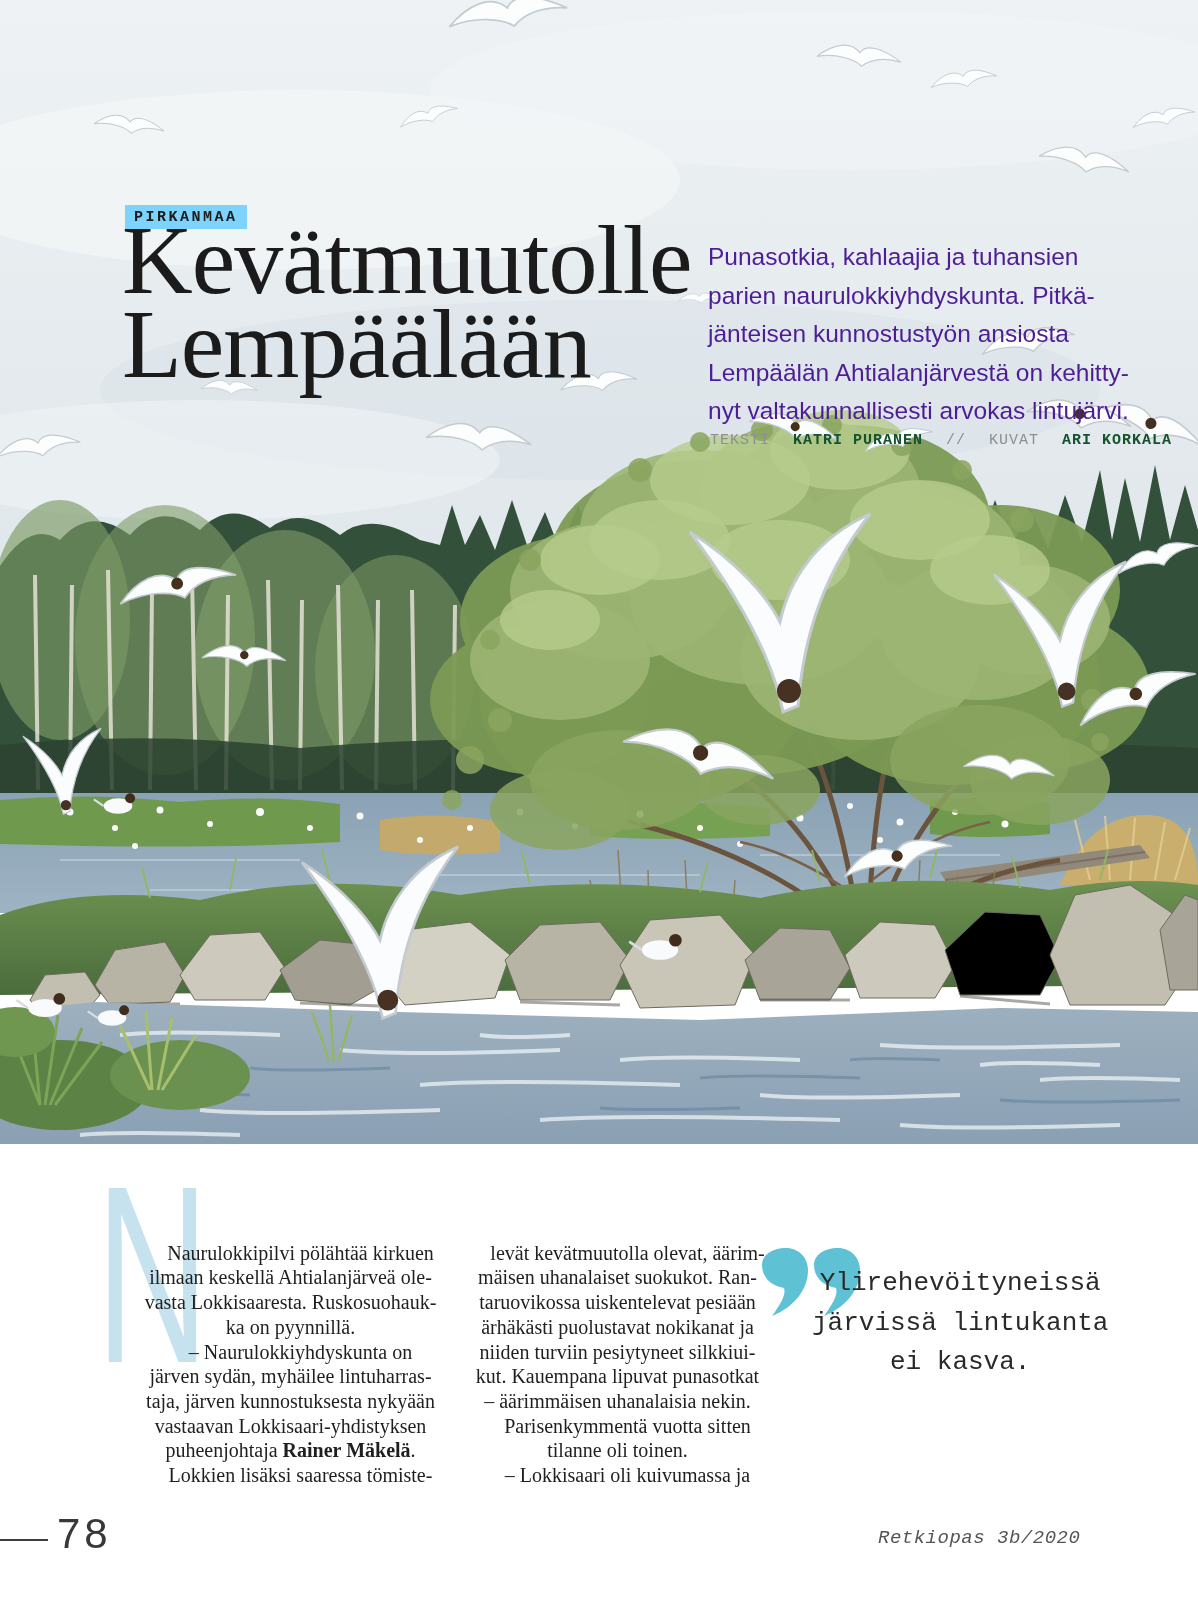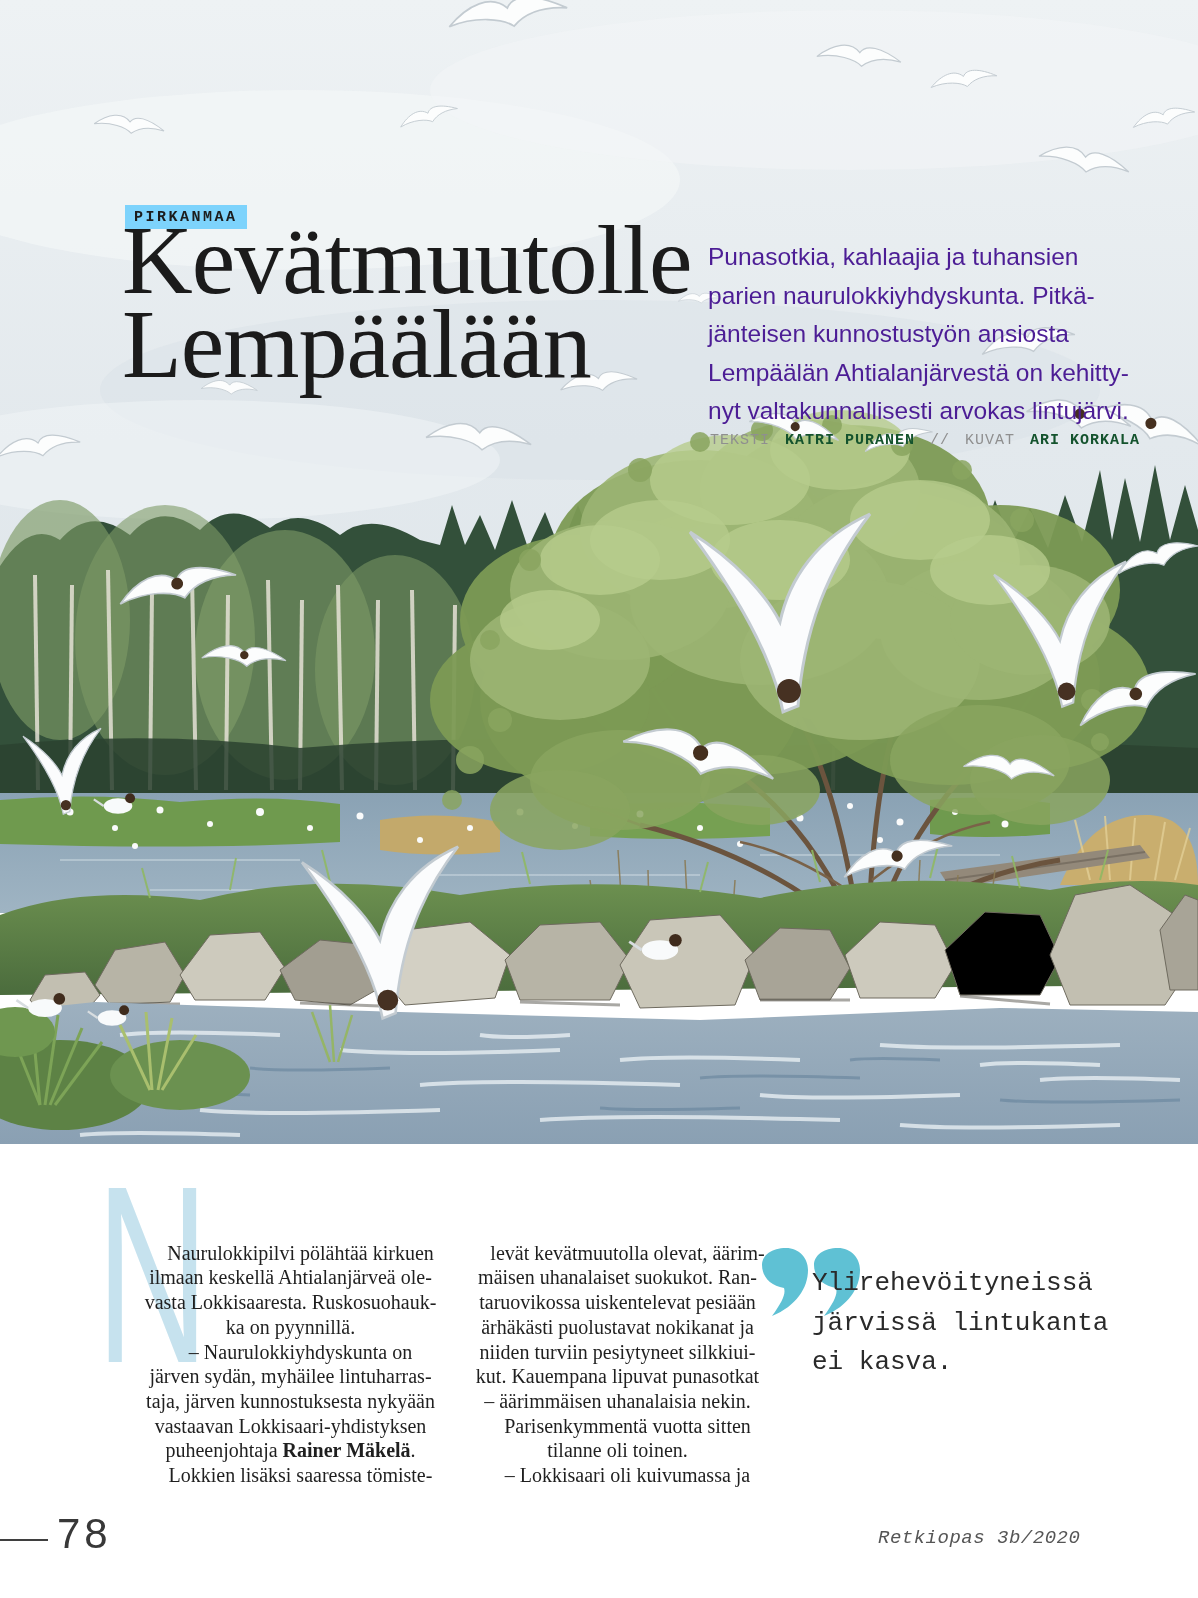--- a/index.html
+++ b/index.html
@@ -7,35 +7,35 @@
         font-family:"Liberation Sans",sans-serif;}
   .photo{position:absolute;left:0;top:0;width:1198px;height:1144px;z-index:0;}
   .tag{position:absolute;left:125px;top:185px;z-index:3;background:#7dd3fc;color:#1c1c1c;
        font-family:"Liberation Mono",monospace;font-size:15px;font-weight:bold;
        letter-spacing:2.5px;padding:4px 9px 3px 9px;margin-top:20px;}
   .title{position:absolute;left:122px;top:218px;z-index:3;font-family:"Liberation Serif",serif;
          font-size:98px;line-height:84px;color:#1b1b1b;letter-spacing:-1px;}
   .title span{display:block;}
   .intro{position:absolute;left:708px;top:238px;width:440px;z-index:3;
          font-size:24.5px;line-height:38.5px;color:#4c1d95;white-space:pre-line;}
-  .byline{position:absolute;left:710px;top:432px;z-index:3;display:flex;gap:15px;
+  .byline{position:absolute;left:710px;top:432px;z-index:3;display:flex;gap:23px;
           font-family:"Liberation Mono",monospace;font-size:15px;letter-spacing:1px;color:#8f8f8f;}
   .byline .strong{color:#14532d;font-weight:bold;}
   .dropcap{position:absolute;left:96px;top:1149px;z-index:1;font-size:252px;line-height:1;
            color:#c6e2ee;font-family:"Liberation Sans",sans-serif;
            transform:scaleX(0.62);transform-origin:0 0;}
   .col{position:absolute;top:1216px;z-index:2;font-family:"Liberation Serif",serif;
        font-size:20px;line-height:24.7px;color:#1f1f1f;white-space:pre;text-align:center;}
   .col1{left:123px;width:335px;}
   .col2{left:450px;width:335px;}
   .col .bold{font-weight:bold;}
   .pullquote-mark{position:absolute;left:762px;top:1248px;z-index:1;}
   .pullquote-text{position:absolute;left:812px;top:1264px;z-index:2;
                   font-family:"Liberation Mono",monospace;font-size:26px;line-height:39.5px;
-                  color:#2a2a2a;white-space:pre-line;}
+                  color:#2a2a2a;white-space:pre-line;text-align:center;}
   .footer-rule{position:absolute;left:0;top:1539px;width:48px;height:2px;background:#3f3f3f;z-index:2;}
   .page-number{position:absolute;left:57px;top:1510px;z-index:2;font-size:42px;font-weight:300;
                letter-spacing:4px;color:#383838;font-family:"Liberation Sans",sans-serif;}
   .footer-right{position:absolute;left:878px;top:1527px;z-index:2;
                 font-family:"Liberation Mono",monospace;font-size:19px;letter-spacing:0.5px;color:#555555;font-style:italic;}
 </style>
 </head>
 <body>
 
 <div class="page">

